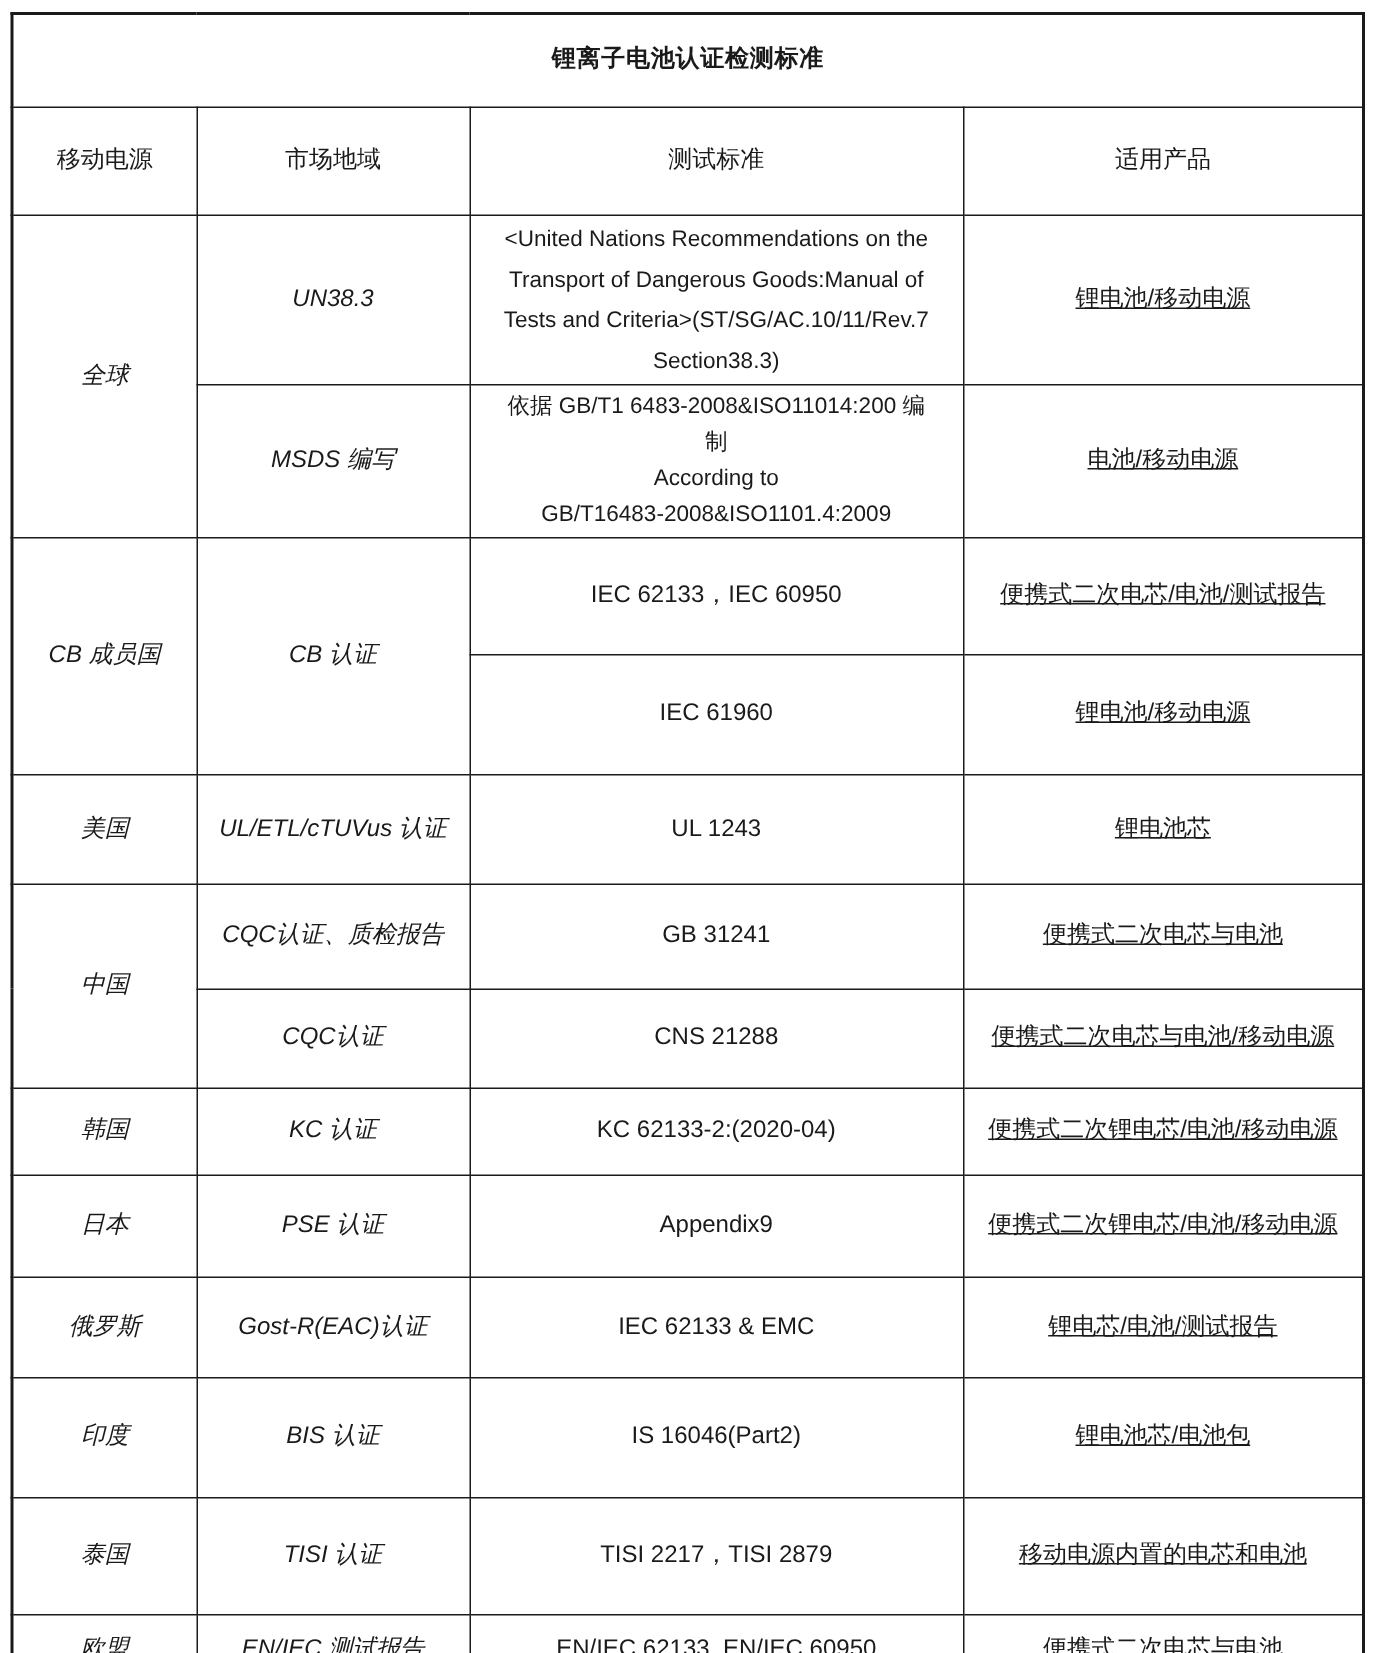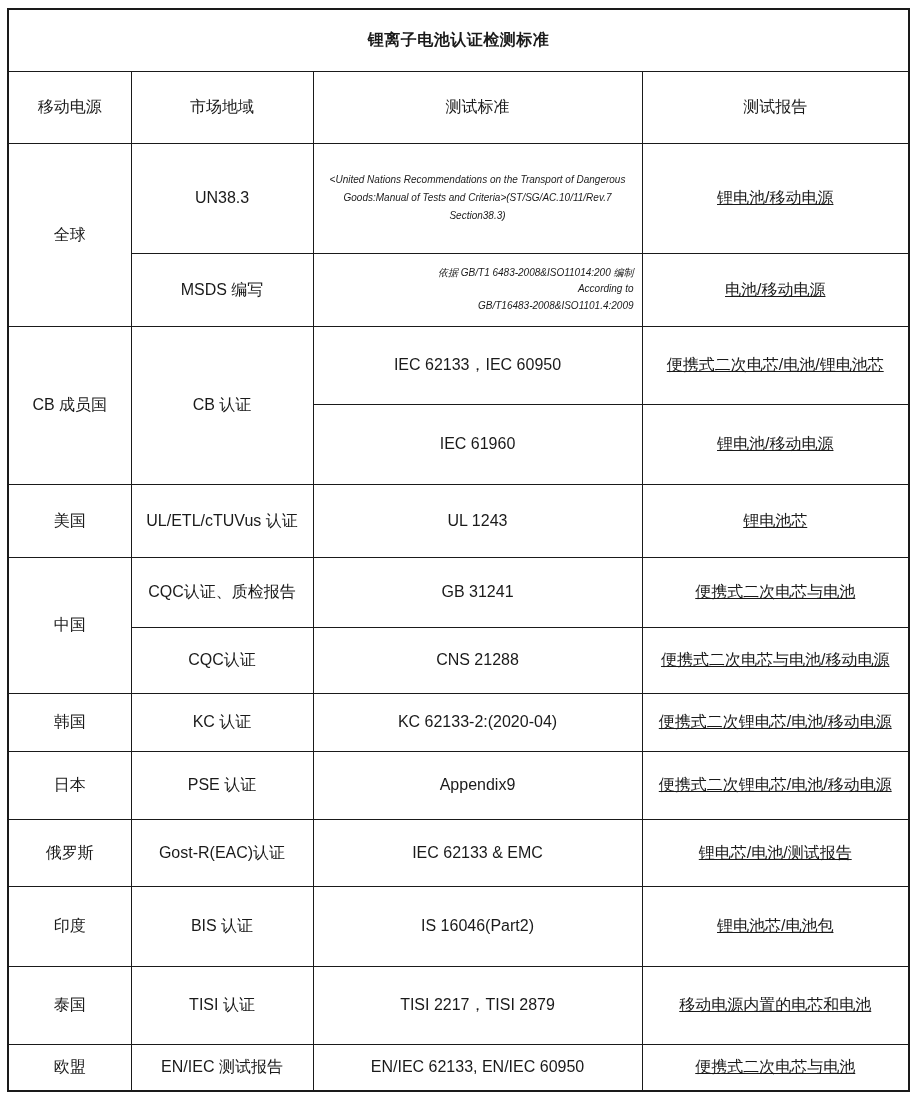--- a/index.html
+++ b/index.html
@@ -35,34 +35,33 @@
   td.title-cell {
     font-size: 22px;
     font-weight: bold;
     letter-spacing: 0.5px;
   }
   td.header-cell {
     font-size: 17px;
   }
   td.region-cell, td.cert-cell {
     font-size: 17px;
+    font-style: italic;
   }
   td.standard-cell {
     font-size: 16px;
   }
   td.standard-cell.std-sm {
-    font-size: 10px;
+    font-size: 15px;
     line-height: 1.8;
     white-space: pre-line;
-    padding: 2px 8px;
-    font-style: italic;
+    padding: 2px 20px;
   }
   td.standard-cell.std-msds {
     line-height: 1.62;
-    text-align: right;
   }
   td.products-cell {
     font-size: 16px;
     padding: 2px 3px;
     text-decoration: underline;
   }
 </style>
 </head>
 <body>
 
@@ -77,21 +76,21 @@
 
     <tbody>
         <tr style="height:62px">
       <td colspan="4" class="title-cell">锂离子电池认证检测标准</td>
     </tr>
 
     <tr style="height:72px">
       <td class="header-cell">移动电源</td>
       <td class="header-cell">市场地域</td>
       <td class="header-cell">测试标准</td>
-      <td class="header-cell">测试报告</td>
+      <td class="header-cell">适用产品</td>
     </tr>
 
     <tr style="height:110px">
       <td rowspan="2" class="region-cell">全球</td>
       <td class="cert-cell">UN38.3</td>
       <td class="standard-cell std-sm">&lt;United Nations Recommendations on the Transport of Dangerous Goods:Manual of Tests and Criteria&gt;(ST/SG/AC.10/11/Rev.7 Section38.3)</td>
       <td class="products-cell">锂电池/移动电源</td>
     </tr>
 
     <tr style="height:73px">
@@ -99,21 +98,21 @@
       <td class="standard-cell std-sm std-msds">依据 GB/T1 6483-2008&amp;ISO11014:200 编制
 According to
 GB/T16483-2008&amp;ISO1101.4:2009</td>
       <td class="products-cell">电池/移动电源</td>
     </tr>
 
     <tr style="height:78px">
       <td rowspan="2" class="region-cell">CB 成员国</td>
       <td rowspan="2" class="cert-cell">CB 认证</td>
       <td class="standard-cell">IEC 62133，IEC 60950</td>
-      <td class="products-cell">便携式二次电芯/电池/锂电池芯</td>
+      <td class="products-cell">便携式二次电芯/电池/测试报告</td>
     </tr>
 
     <tr style="height:80px">
       <td class="standard-cell">IEC 61960</td>
       <td class="products-cell">锂电池/移动电源</td>
     </tr>
 
     <tr style="height:73px">
       <td class="region-cell">美国</td>
       <td class="cert-cell">UL/ETL/cTUVus 认证</td>

